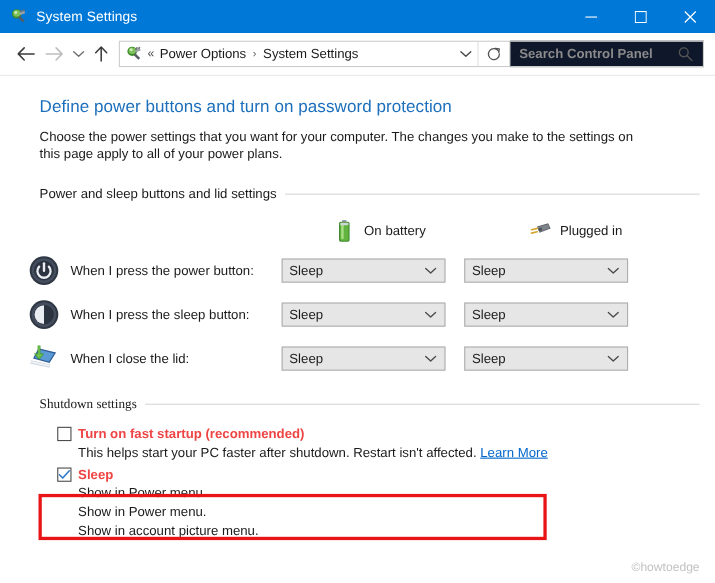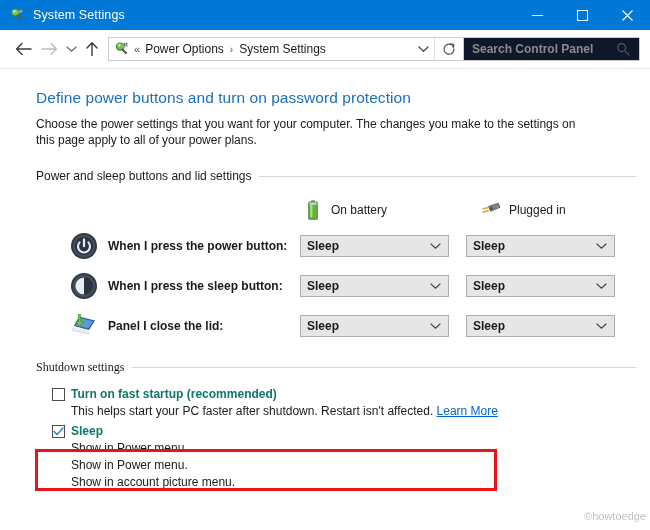--- a/index.html
+++ b/index.html
@@ -220,22 +220,21 @@
   .col-head-label {
     font-size: 12px;
     color: #1a1a1a;
   }
 
   
   .setting-row {
     display: flex;
     align-items: center;
     margin-top: 10px;
-    padding-left: 69px;
-    font-weight: bold;
+    padding-left: 25px;
   }
   .setting-row:first-of-type { margin-top: 11px; }
   .row-icon {
     width: 30px; height: 30px;
     flex: 0 0 auto;
     display: flex; align-items: center; justify-content: center;
   }
   .row-label {
     font-size: 12px;
     color: #1a1a1a;
@@ -286,21 +285,21 @@
     flex: 0 0 auto;
     margin-top: 1px;
     display: flex;
     align-items: center;
     justify-content: center;
   }
   .checkbox svg { display: block; }
   .chk-title {
     font-size: 12px;
     font-weight: bold;
-    color: #0f766e;
+    color: #ef4444;
     margin-left: 6px;
     white-space: nowrap;
   }
   .chk-sub {
     font-size: 12px;
     color: #1a1a1a;
     padding-left: 19px;
     padding-top: 3px;
     white-space: nowrap;
   }
@@ -316,21 +315,21 @@
     top: 380px;
     width: 462px;
     height: 42px;
     border: 3px solid #e81416;
     box-sizing: border-box;
     pointer-events: none;
   }
 
   .watermark {
     position: absolute;
-    right: 4px;
+    right: 14px;
     bottom: 8px;
     font-size: 11px;
     color: #c2c2c2;
   }
 </style>
 </head>
 <body>
 
 <div class="titlebar">
   <span class="titlebar-icon">
@@ -525,21 +524,21 @@
     <span class="row-icon">
       <svg width="30" height="28" viewBox="0 0 30 28">
         <path d="M10 4.5 L26 8.5 L20 18 L5 14 Z" fill="#2f5d99"></path>
         <path d="M11 6 L24.2 9.3 L19.4 16.6 L6.6 13.3 Z" fill="#5b9bd5"></path>
         <path d="M3.2 15.5 L20.6 19.4 L20.2 22.4 L2.6 18.6 Z" fill="#cfd6dd"></path>
         <path d="M3.4 16.1 L20.2 19.8 L20 21.4 L3 17.8 Z" fill="#eef2f6"></path>
         <path d="M9.2 2 L9.2 9.4 L5.8 9.4 L10.6 15 L15.2 9.4 L11.8 9.4 L11.8 2 Z" fill="#3f9c2c"></path>
         <path d="M9.8 2.6 L9.8 10 L7.4 10 L10.6 13.9 L13.8 10 L11.2 10 L11.2 2.6 Z" fill="#74c24f"></path>
       </svg>
     </span>
-    <span class="row-label">Panel I close the lid:</span>
+    <span class="row-label">When I close the lid:</span>
     <div class="combo">
       <span class="combo-value">Sleep</span>
       <span class="combo-arrow">
         <svg width="11" height="8" viewBox="0 0 11 8">
             <path d="M1 2 L5.5 6.2 L10 2" stroke="currentColor" stroke-width="1.2" fill="none" stroke-linecap="round" stroke-linejoin="round"></path>
           </svg>
       </span>
     </div>
     <div class="combo">
       <span class="combo-value">Sleep</span>

